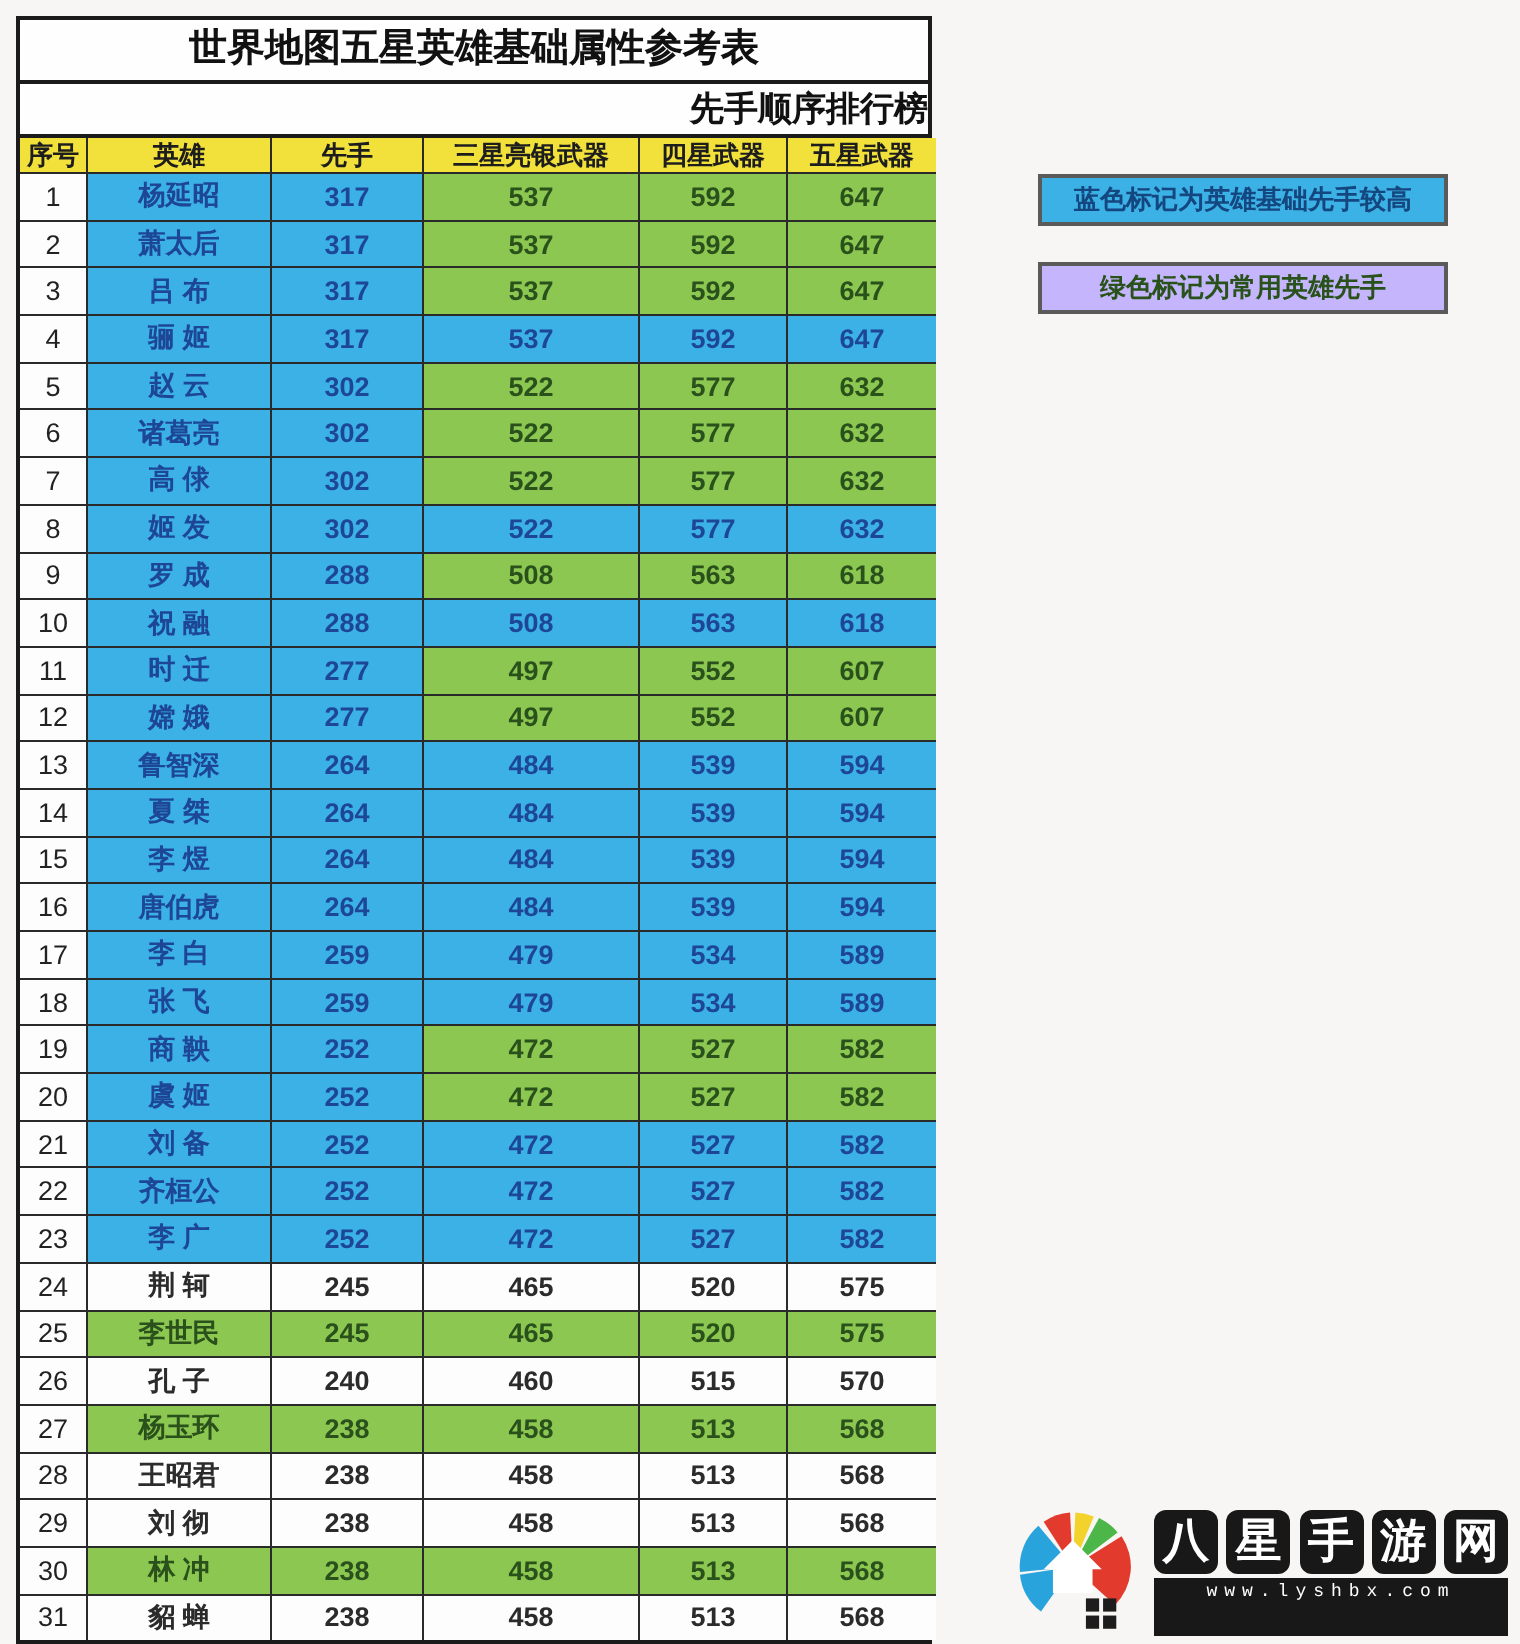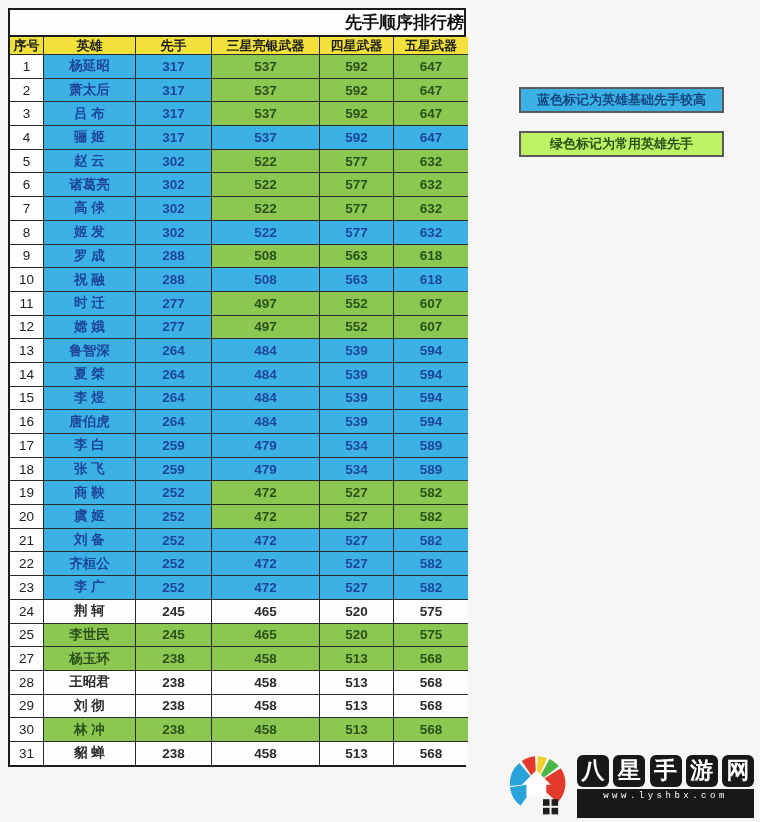--- a/index.html
+++ b/index.html
@@ -48,21 +48,21 @@
   .bg-white{background:#fdfdfd;color:#2b2b2b;}
   .cell.c0{background:#fdfdfd;color:#222;font-weight:normal;font-size:13.5px;}
   
   .legend{
     position:absolute;left:519px;width:205px;height:26px;
     border:2px solid #5a5a5a;box-sizing:border-box;
     display:flex;align-items:center;justify-content:center;
     font-size:13px;font-weight:bold;
   }
   .legend-blue{top:87px;background:#3cb1e6;color:#14477f;}
-  .legend-green{top:131px;background:#bef264;color:#29511a;}
+  .legend-green{top:131px;background:#c4b5fd;color:#29511a;}
   
   .watermark{
     position:absolute;left:506px;top:752px;width:248px;height:68px;
     display:flex;align-items:center;gap:5px;
   }
   .wm-logo{flex:0 0 66px;height:66px;position:relative;}
   .wm-right{display:flex;flex-direction:column;gap:2px;flex:1;}
   .stamps{display:flex;gap:2px;justify-content:space-between;}
   .stamp{
     width:32px;height:32px;background:#181818;border-radius:6px;
@@ -72,20 +72,21 @@
   .url-bar{
     background:#181818;color:#fff;height:29px;line-height:15px;
     font-size:9px;letter-spacing:3.5px;text-align:center;
     font-family:"Liberation Mono","DejaVu Sans Mono",monospace;
   }
 </style>
 </head>
 <body>
 
 <div class="table-wrap">
+  <div class="title1">世界地图五星英雄基础属性参考表</div>
   <div class="title2">先手顺序排行榜</div>
   <div class="hdr-row">
     <div class="hdr-cell c0">序号</div>
     <div class="hdr-cell c1">英雄</div>
     <div class="hdr-cell c2">先手</div>
     <div class="hdr-cell c3">三星亮银武器</div>
     <div class="hdr-cell c4">四星武器</div>
     <div class="hdr-cell c5">五星武器</div>
   </div>
   <div id="rows">
@@ -281,20 +282,28 @@
         <div class="cell c4 bg-white">520</div>
         <div class="cell c5 bg-white">575</div>
       </div>
       <div class="row">
         <div class="cell c0 bg-white">25</div>
         <div class="cell c1 bg-green">李世民</div>
         <div class="cell c2 bg-green">245</div>
         <div class="cell c3 bg-green">465</div>
         <div class="cell c4 bg-green">520</div>
         <div class="cell c5 bg-green">575</div>
+      </div>
+      <div class="row">
+        <div class="cell c0 bg-white">26</div>
+        <div class="cell c1 bg-white">孔 子</div>
+        <div class="cell c2 bg-white">240</div>
+        <div class="cell c3 bg-white">460</div>
+        <div class="cell c4 bg-white">515</div>
+        <div class="cell c5 bg-white">570</div>
       </div>
       <div class="row">
         <div class="cell c0 bg-white">27</div>
         <div class="cell c1 bg-green">杨玉环</div>
         <div class="cell c2 bg-green">238</div>
         <div class="cell c3 bg-green">458</div>
         <div class="cell c4 bg-green">513</div>
         <div class="cell c5 bg-green">568</div>
       </div>
       <div class="row">

